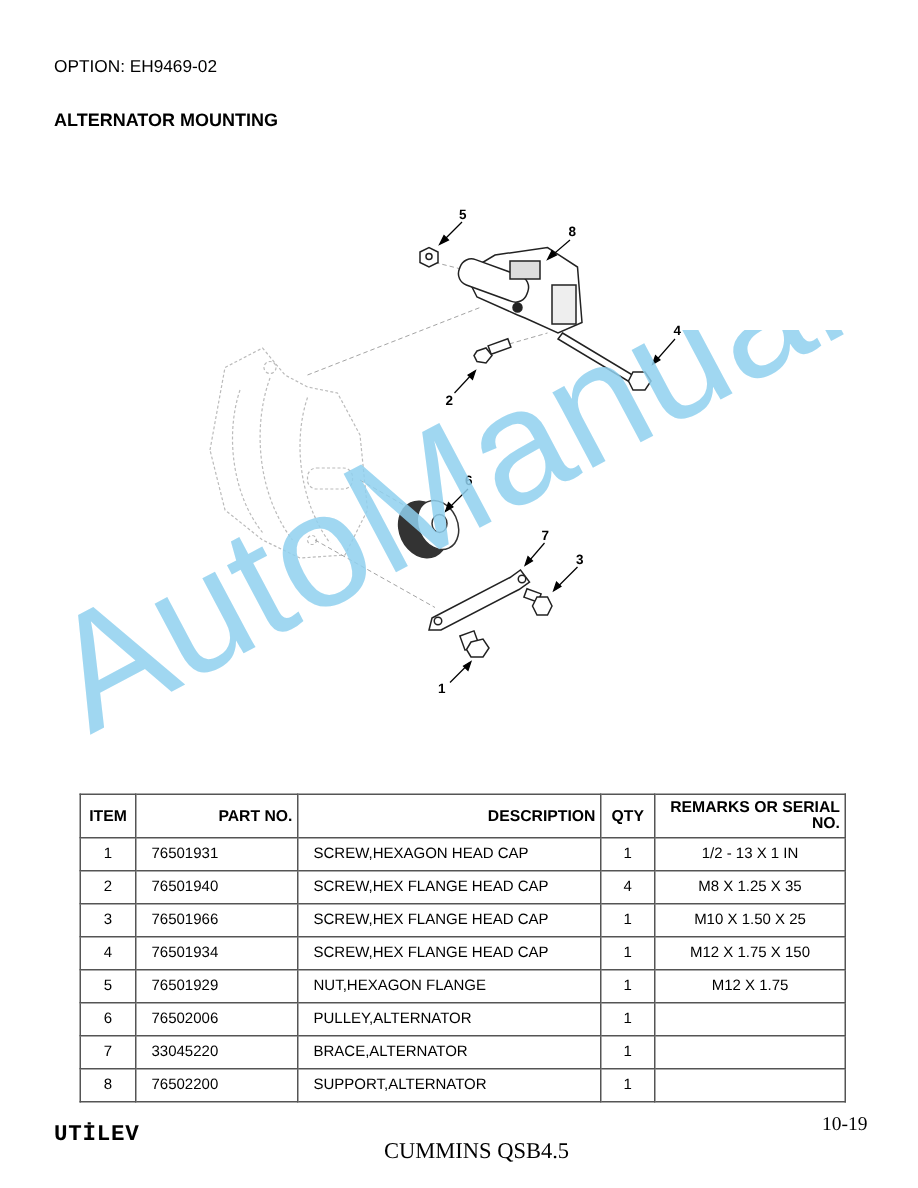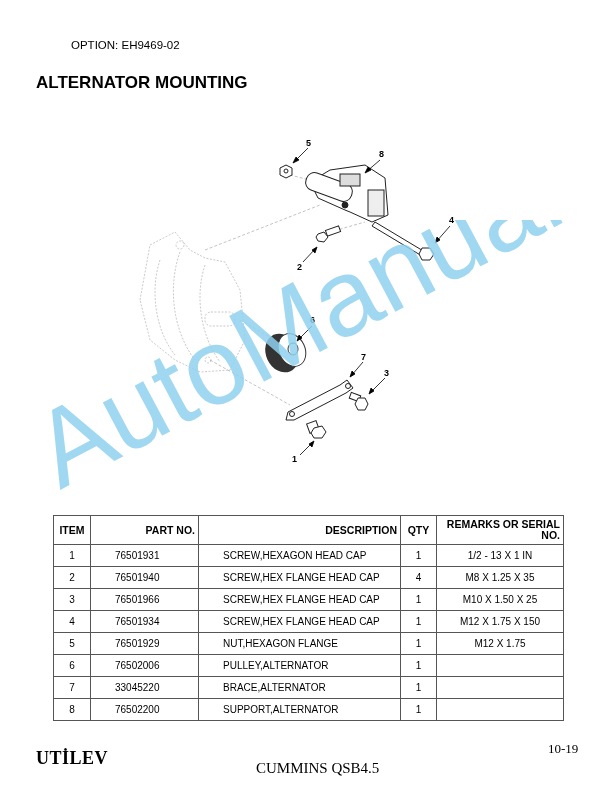--- a/index.html
+++ b/index.html
@@ -1,29 +1,29 @@
 <!DOCTYPE html>
 <html><head>
 <meta charset="utf-8">
 <style>
   html, body { margin:0; padding:0; background:#fff; }
   body { width:612px; height:792px; position:relative; overflow:hidden; font-family:"Liberation Sans", sans-serif; color:#000; }
-  .option { position:absolute; left:36px; top:39px; font-size:11.5px;margin-left:35px; }
-  .title { position:absolute; left:36px; top:73px; font-size:17px; font-weight:bold; }
+  .option { position:absolute; left:36px; top:39px; font-size:11.5px; }
+  .title { position:absolute; left:36px; top:73px; font-size:12px; font-weight:bold; }
   .diagram { position:absolute; left:100px; top:120px; width:420px; height:360px; }
   .watermark { position:absolute; left:40px; top:220px; width:560px; height:300px; pointer-events:none; }
-  table.parts { position:absolute; left:53px; top:515px; border-collapse:collapse; font-size:10px; }
+  table.parts { position:absolute; left:53px; top:529px; border-collapse:collapse; font-size:10px; }
   table.parts th, table.parts td { border:1px solid #555; height:21px; padding:0 3px; vertical-align:middle; }
   table.parts th { font-weight:bold; font-size:10.5px; text-align:right; height:28px; }
   table.parts th.c, table.parts td.c { text-align:center; }
-  table.parts td.pn, table.parts td.desc { padding-left:24px; }
+  table.parts td.pn, table.parts td.desc { padding-left:10px; }
   .c1 { width:30px; } .c2 { width:101px; } .c3 { width:195px; } .c4 { width:29px; } .c5 { width:120px; }
   .th-remarks { text-align:center; line-height:11px; }
   .pagenum { position:absolute; left:548px; top:741px; font-family:"Liberation Serif", serif; font-size:13px; }
-  .logo { position:absolute; left:36px; top:748px; font-size:18px; font-weight:bold; letter-spacing:0.5px; font-family:Liberation Serif, serif; }
+  .logo { position:absolute; left:36px; top:748px; font-size:15px; font-weight:bold; letter-spacing:0.5px; font-family:Liberation Mono, monospace; }
   .footer { position:absolute; left:256px; top:760px; font-family:"Liberation Serif", serif; font-size:15px; }
 </style>
 </head>
 <body>
 
 <div class="option">OPTION: EH9469-02</div>
 <div class="title">ALTERNATOR MOUNTING</div>
 
 <svg class="diagram" viewBox="100 120 420 360" xmlns="http://www.w3.org/2000/svg">
 

